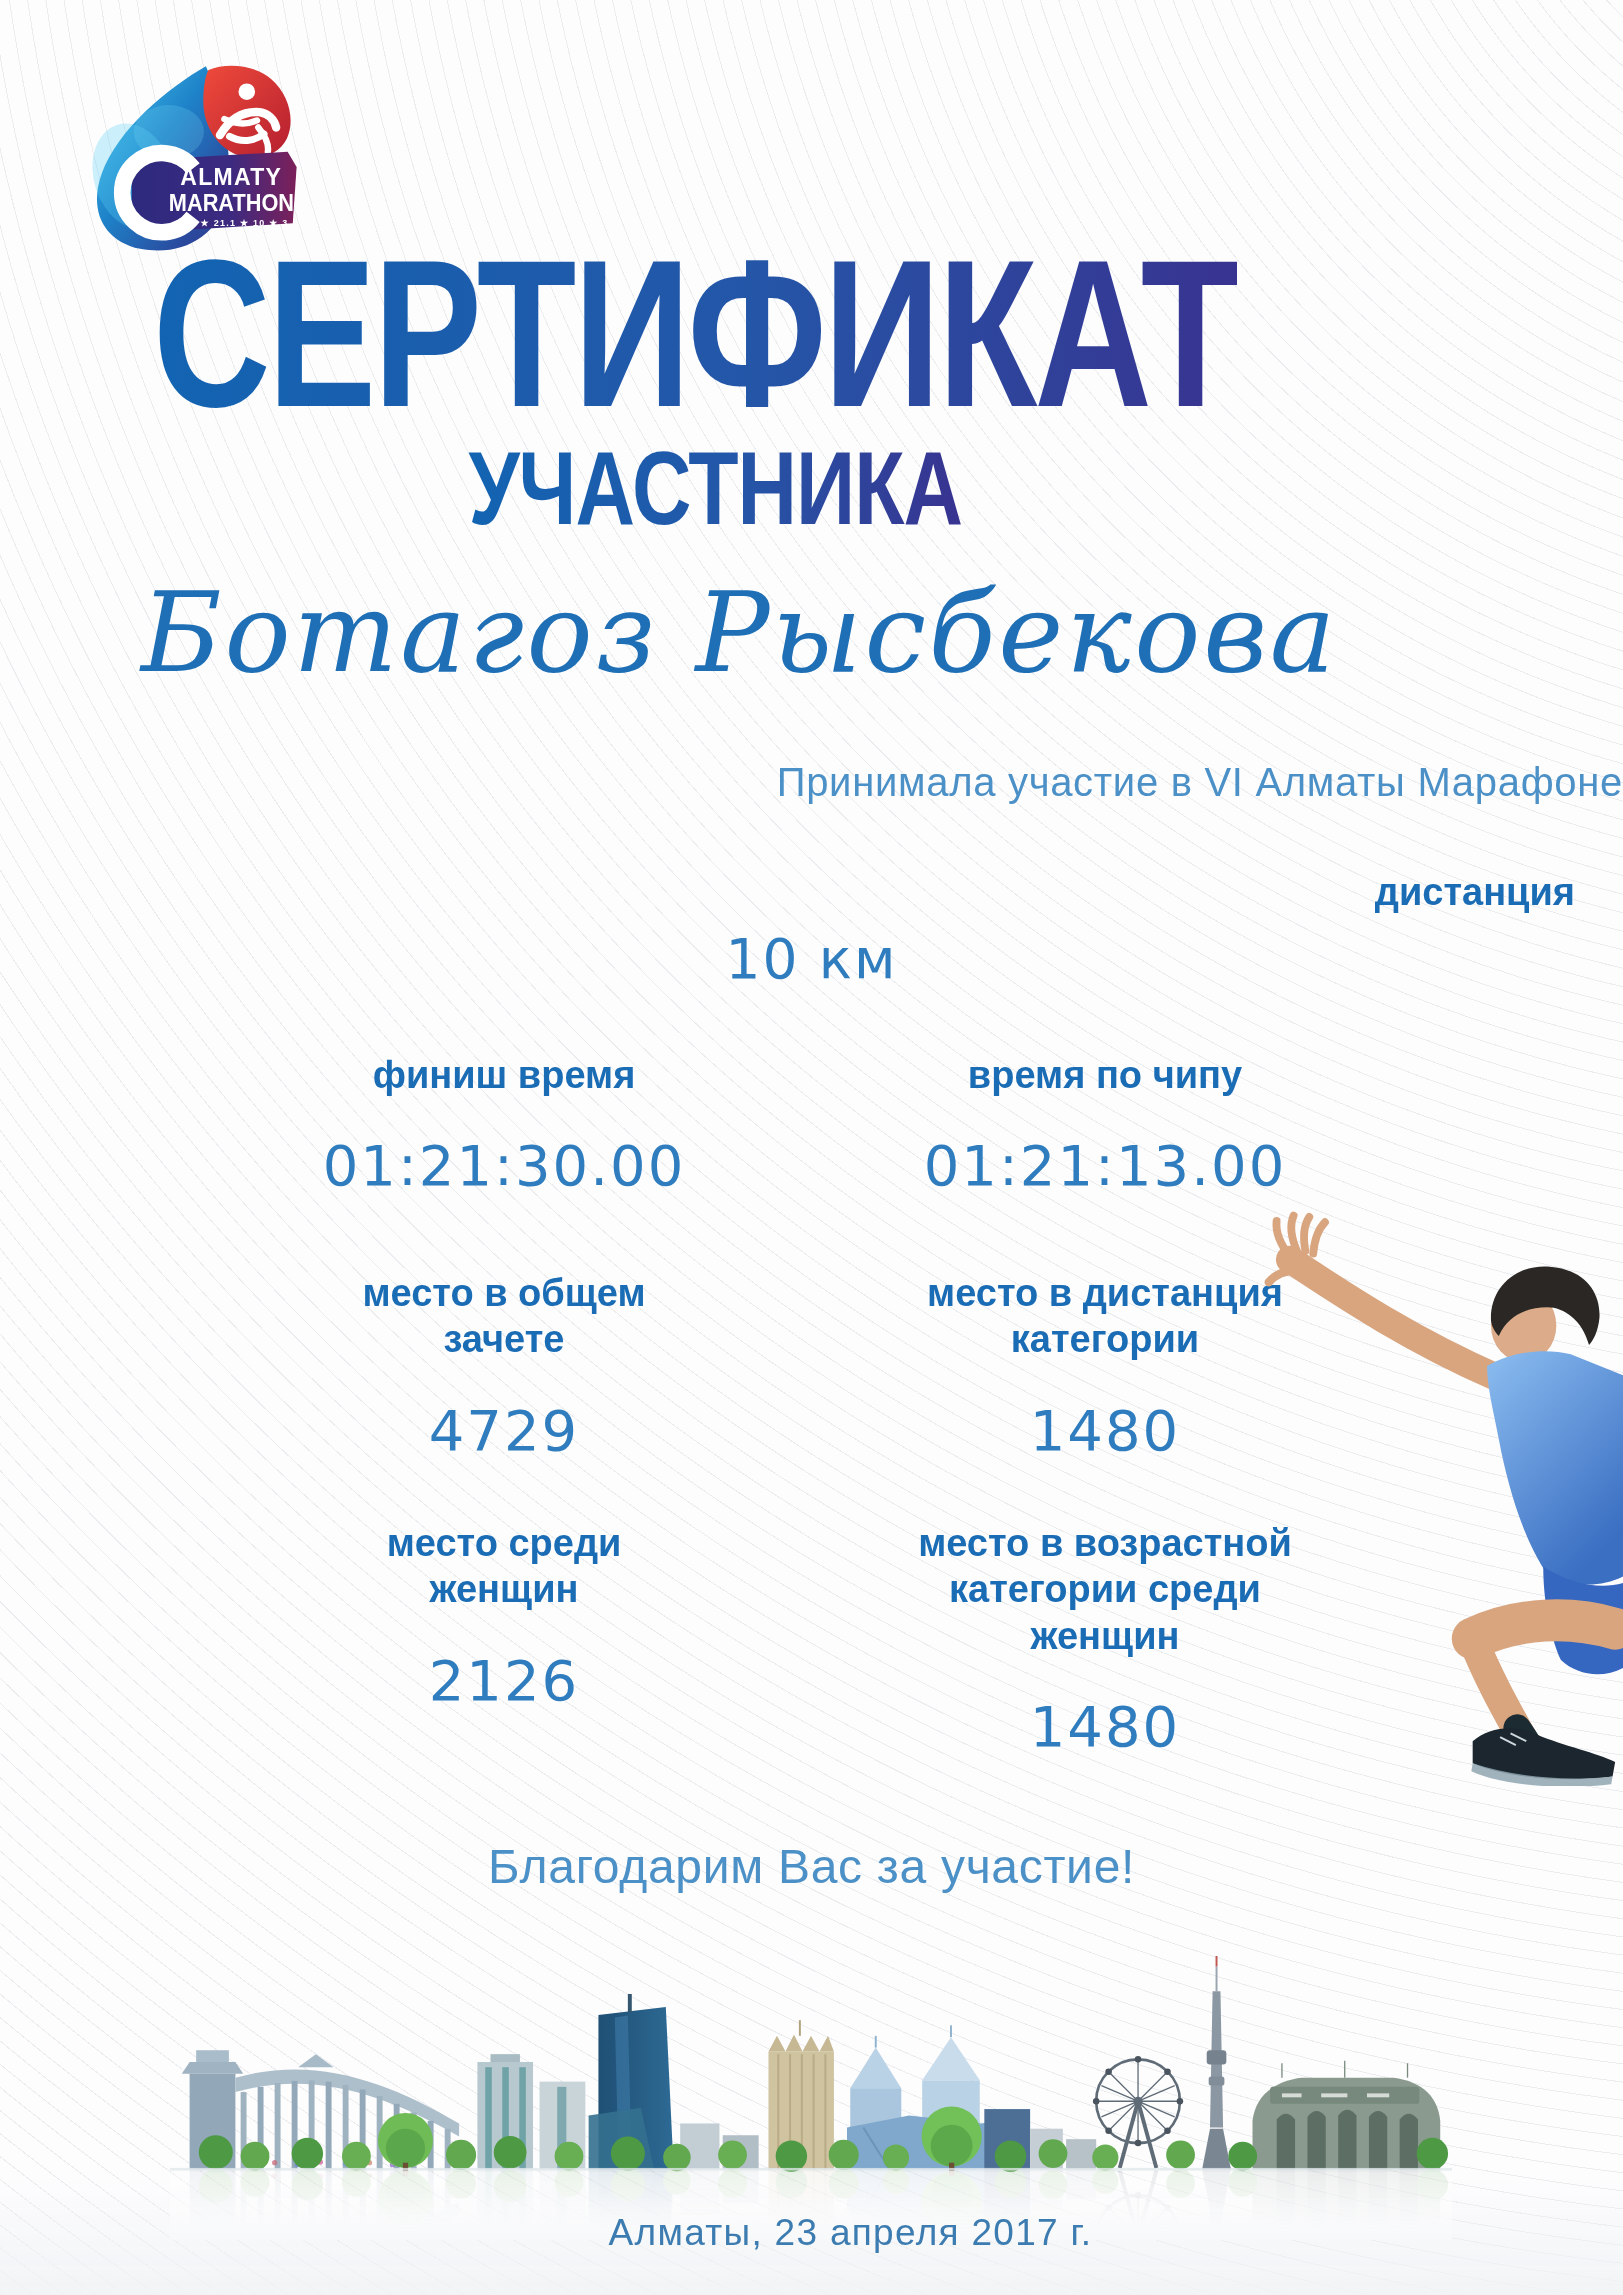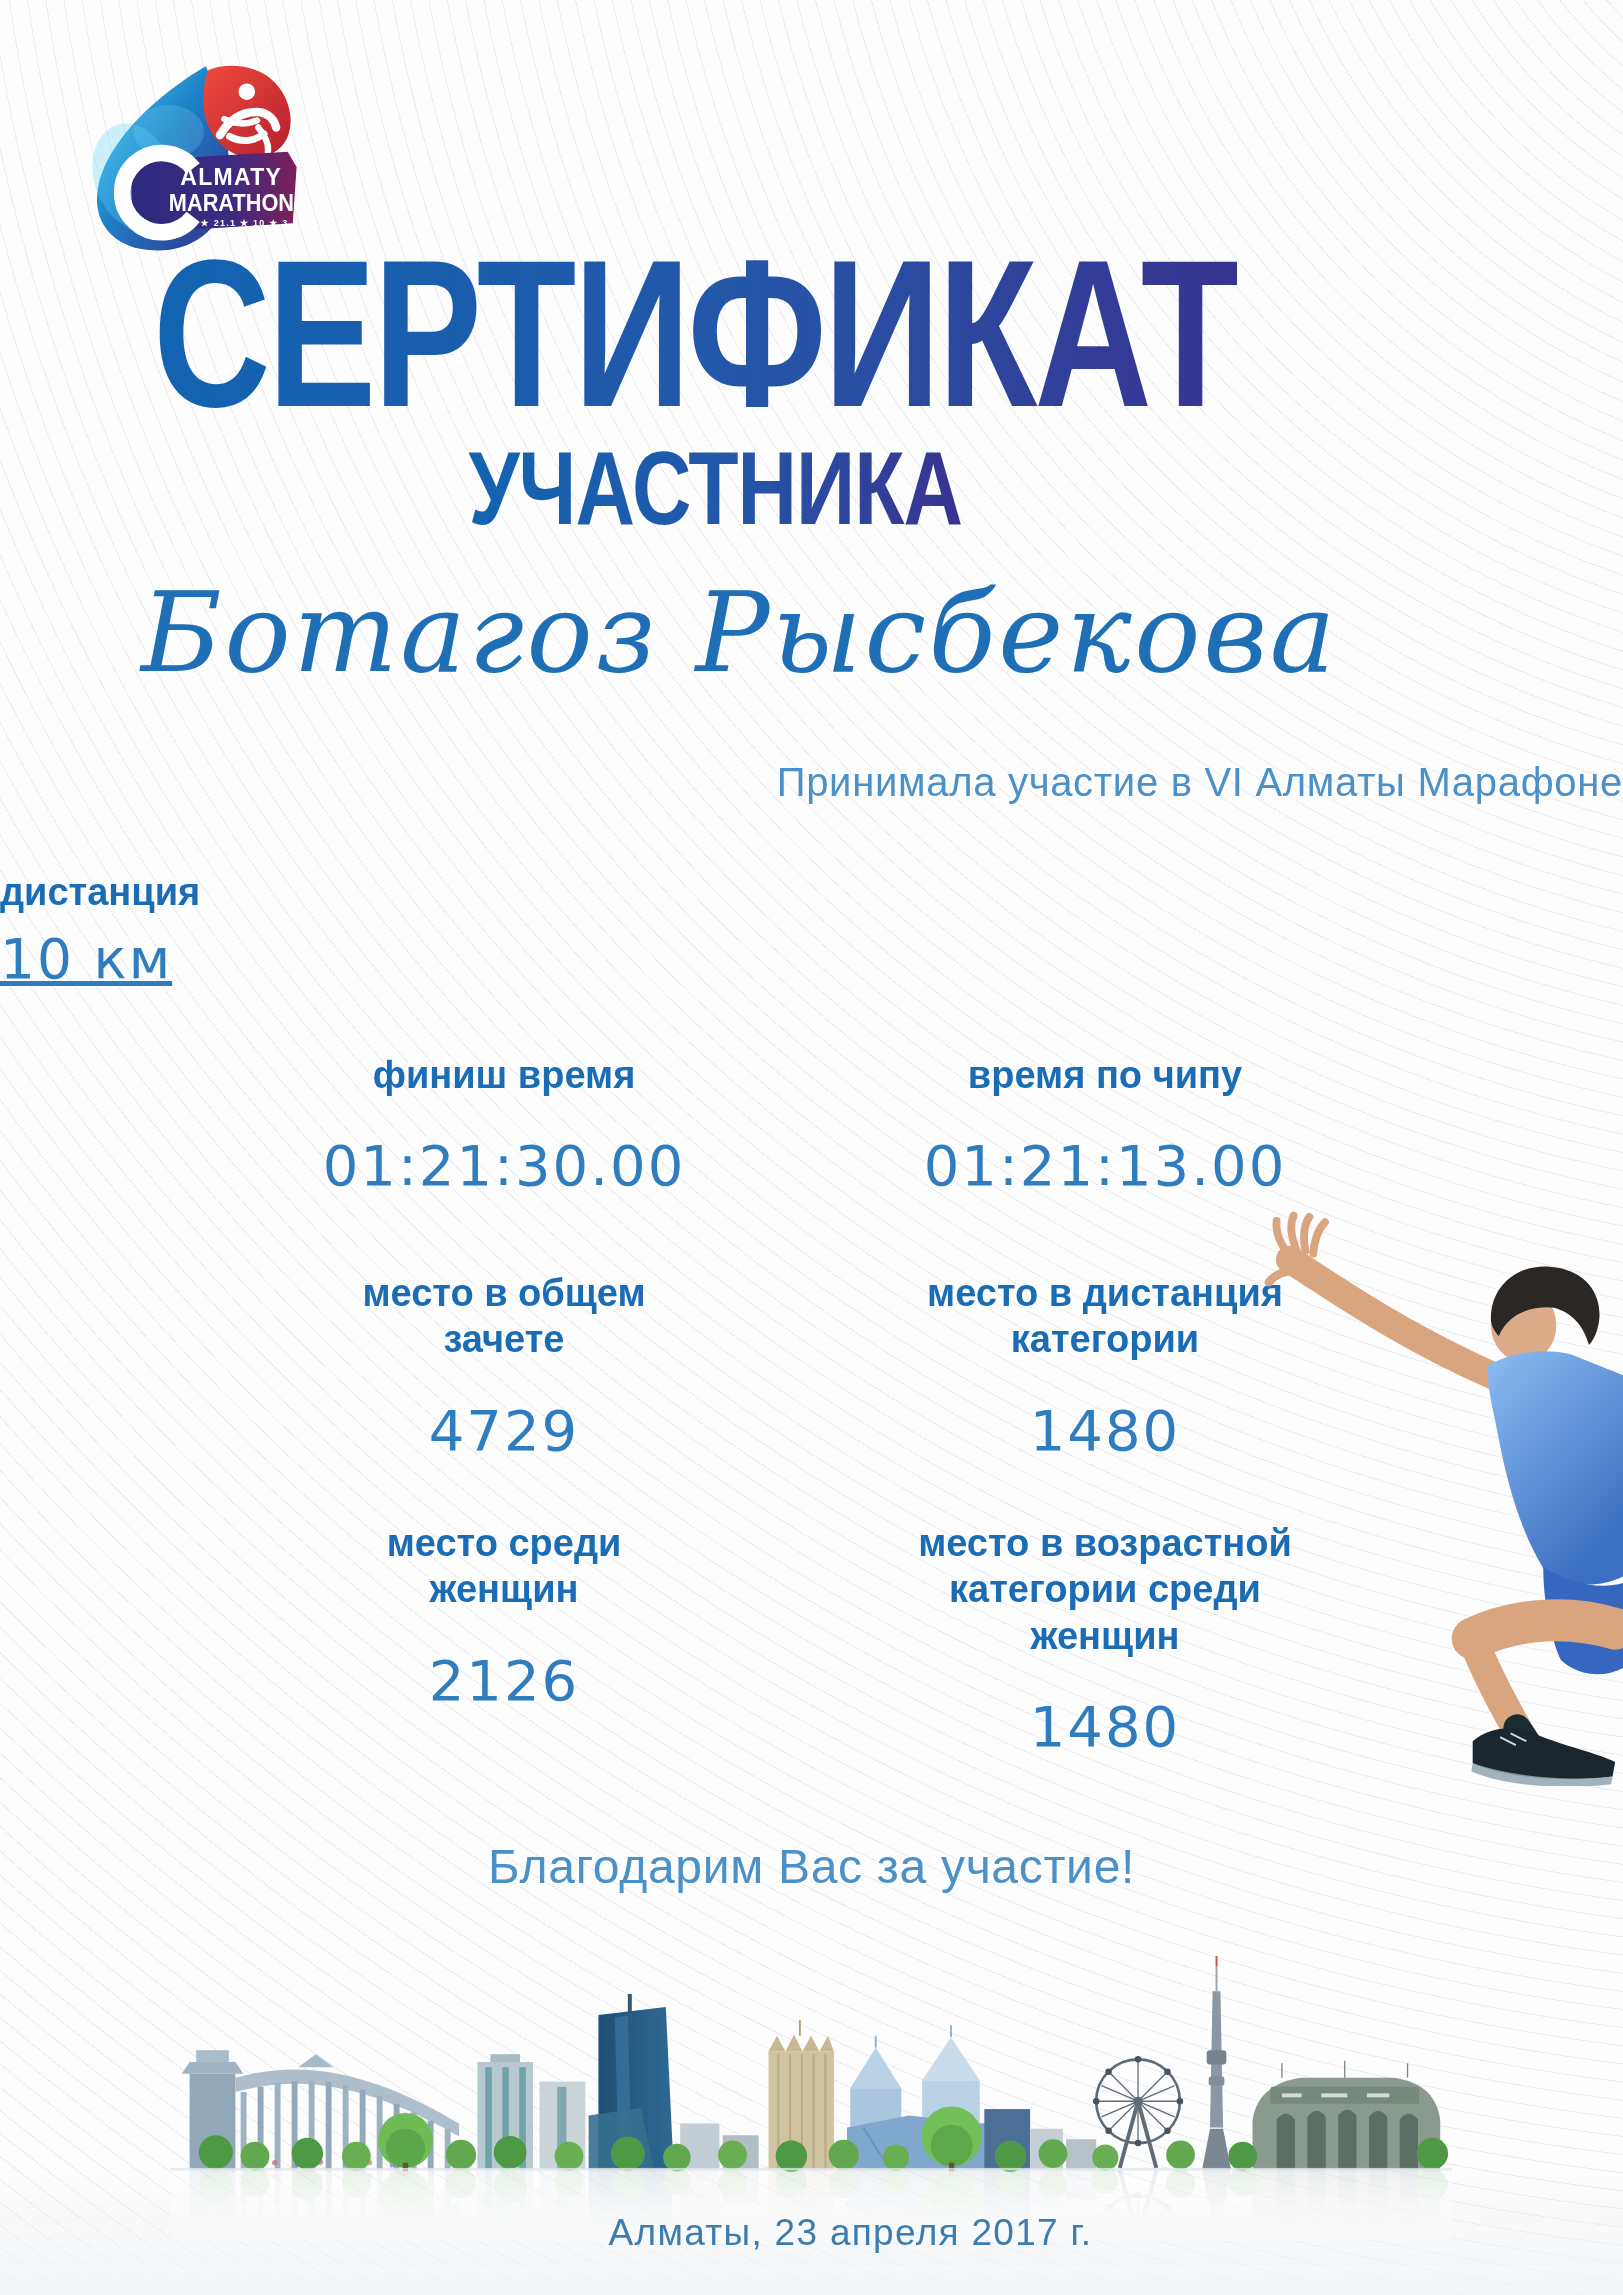--- a/index.html
+++ b/index.html
@@ -19,24 +19,24 @@
   .grad-text{color:#2b51a4;}
   @supports ((-webkit-background-clip:text) or (background-clip:text)){
     .grad-text{background:linear-gradient(90deg,#1264b2 0%,#2456a8 55%,#383390 100%);
       -webkit-background-clip:text;background-clip:text;color:transparent;}
   }
   .name{position:absolute;left:0;top:569px;width:1479px;text-align:center;
     font-family:"DejaVu Serif",serif;font-style:italic;font-weight:400;
     font-size:110px;color:#1e6fb5;letter-spacing:2.6px;}
   .participation{position:absolute;left:0;top:760px;width:1623px;text-align:right;
     font-size:40px;color:#4b90c6;letter-spacing:0.7px;}
-  .dist-label{position:absolute;left:0;top:871px;width:1575px;text-align:left;
+  .dist-label{position:absolute;left:0;top:871px;width:1575px;text-align:right;
     font-size:38px;font-weight:700;color:#1a6cb5;}
-  .dist-value{position:absolute;left:0;top:927px;width:1623px;
-    font-family:"DejaVu Sans",sans-serif;font-size:55px;color:#2f7dbe;letter-spacing:2px;text-decoration:underline;}
+  .dist-value{position:absolute;left:0;top:927px;width:1623px;text-align:center;
+    font-family:"DejaVu Sans",sans-serif;font-size:55px;color:#2f7dbe;letter-spacing:2px;}
   .stat{position:absolute;width:654px;text-align:center;}
   .stat .lbl{font-size:38px;font-weight:700;color:#1a6cb5;line-height:1.22;margin:0 auto;}
   .stat .val{font-family:"DejaVu Sans",sans-serif;font-size:56px;color:#2f7dbe;letter-spacing:2px;margin-top:35px;}
   .col-l{left:177px;}  .col-r{left:778px;}
   .row1{top:1052px;}   .row2{top:1270px;}  .row3{top:1520px;text-align:center;}
   .col-l .lbl{max-width:366px;}
   .col-r .lbl{max-width:471px;}
   .thanks{position:absolute;left:0;top:1839px;width:1623px;text-align:center;
     font-size:48px;color:#4b90c6;letter-spacing:0.7px;}
   .runner{position:absolute;right:0;top:1210px;width:366px;height:576px;}

